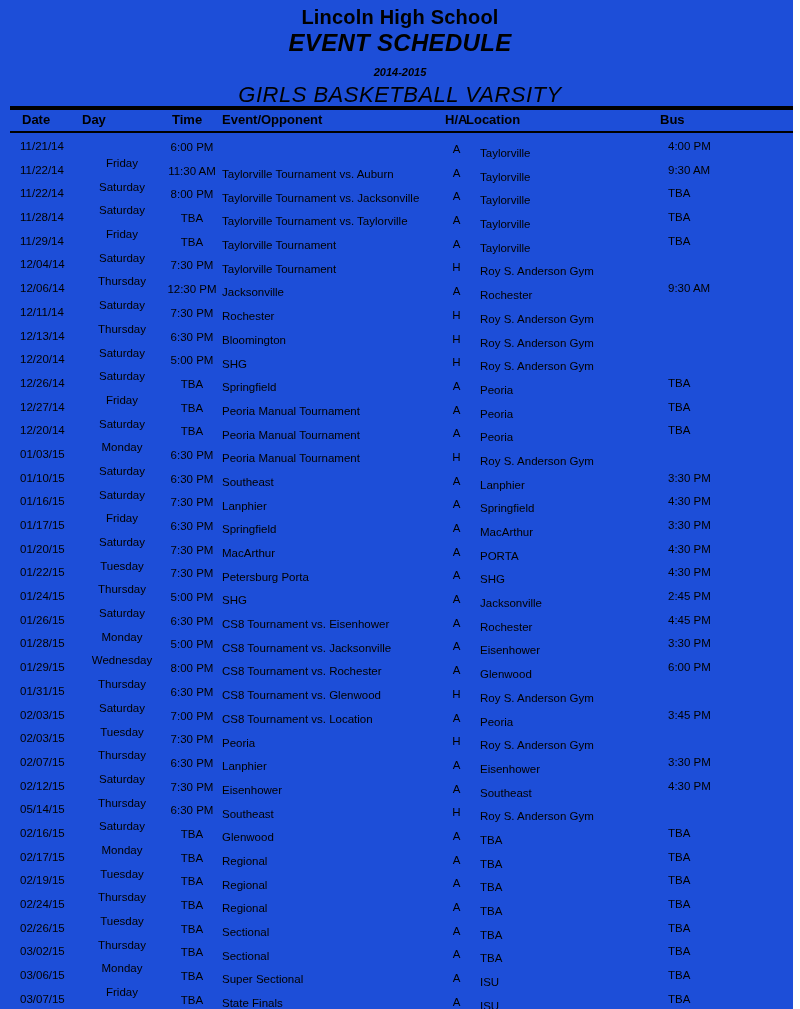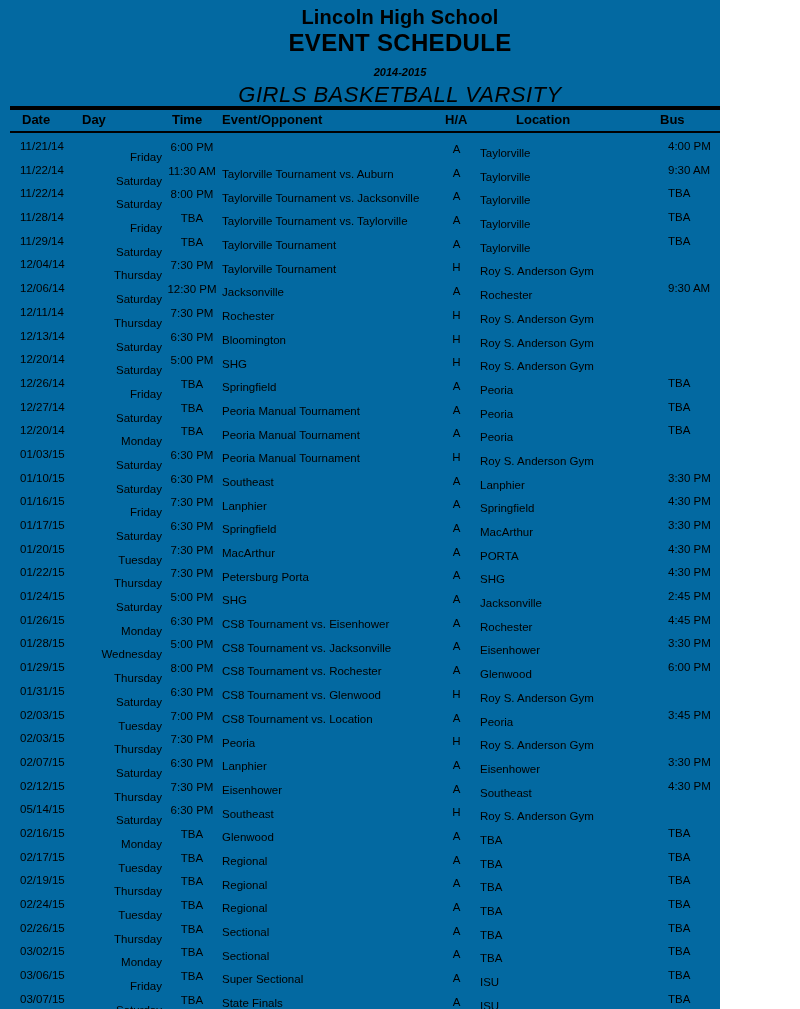--- a/index.html
+++ b/index.html
@@ -2,36 +2,36 @@
 <html><head>
 <meta charset="utf-8">
 <style>
   html, body {
     margin: 0;
     padding: 0;
     background: #ffffff;
   }
   .page {
     position: relative;
-    width: 720px;
+    width: 793px;
     height: 1009px;
-    background: #0369a1;
+    background: #1d4ed8;
     color: #000000;
     font-family: "Liberation Sans", sans-serif;
     overflow: hidden;
   }
   
   .doc-header { position: absolute; top: 0; left: 0; width: 800px; text-align: center; }
   .school-name {
     position: absolute; top: 6px; left: 0; width: 800px;
     font-size: 20px; font-weight: bold; letter-spacing: 0.2px;
   }
   .doc-title {
     position: absolute; top: 29px; left: 0; width: 800px;
-    font-size: 24px; font-weight: bold; letter-spacing: 0.3px;
+    font-size: 24px; font-weight: bold; letter-spacing: 0.3px; font-style: italic;
   }
   .season {
     position: absolute; top: 66px; left: 0; width: 800px;
     font-size: 11px; font-weight: bold; font-style: italic;
   }
   .team {
     position: absolute; top: 82px; left: 0; width: 800px;
     font-size: 22px; font-style: italic; letter-spacing: 0.5px;
   }
   
@@ -41,28 +41,28 @@
   
   .thead { position: absolute; top: 112px; left: 0; width: 800px; height: 19px; }
   .th {
     position: absolute; font-size: 13px; font-weight: bold; white-space: nowrap;
   }
   .th.date     { left: 22px; }
   .th.day      { left: 82px; }
   .th.time     { left: 172px; }
   .th.event    { left: 222px; }
   .th.ha       { left: 445px; }
-  .th.location { left: 492px; padding-left: 24px; }
+  .th.location { left: 466px; }
   .th.bus      { left: 660px; }
   
   .tbody { position: absolute; top: 133px; left: 0; width: 800px; }
   .row { position: relative; height: 23.69px; }
   .c { position: absolute; font-size: 11.5px; white-space: nowrap; line-height: 12px; }
   .c.date     { left: 20px;  top: 7px; }
-  .c.day      { left: 82px;  top: 18px; width: 80px;  text-align: right; }
+  .c.day      { left: 82px;  top: 24px; width: 80px;  text-align: center; }
   .c.time     { left: 152px; top: 8px;  width: 80px;  text-align: center; }
   .c.event    { left: 222px; top: 6px; margin-top: 29px; }
   .c.ha       { left: 441px; top: 10px; width: 31px;  text-align: center; }
   .c.location { left: 480px; top: 14px; }
   .c.bus      { left: 668px; top: 7px; }
 </style>
 </head>
 <body>
 
 <div class="page">

